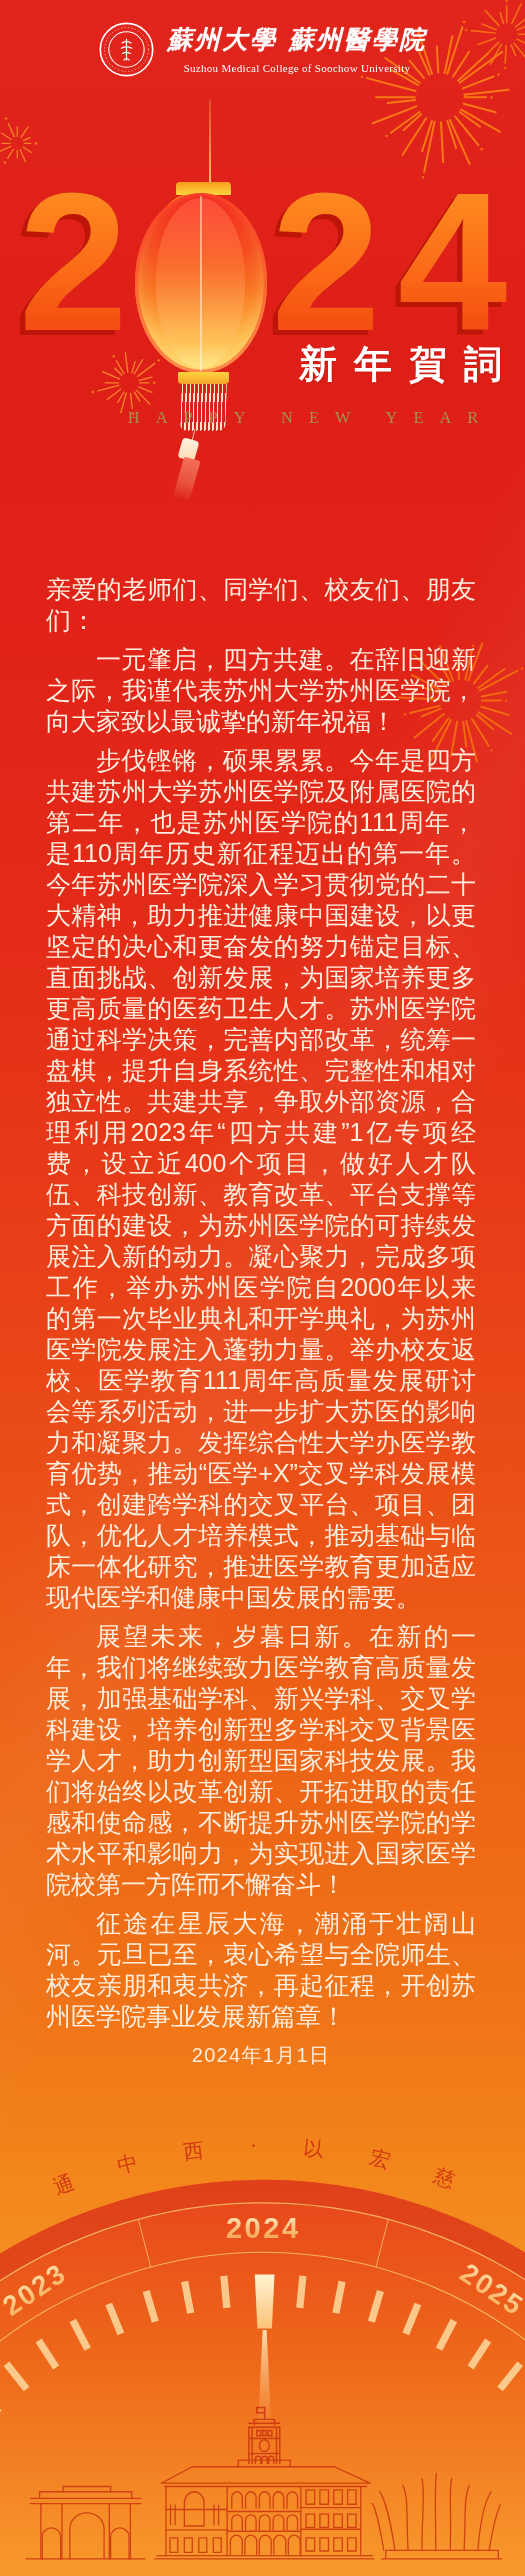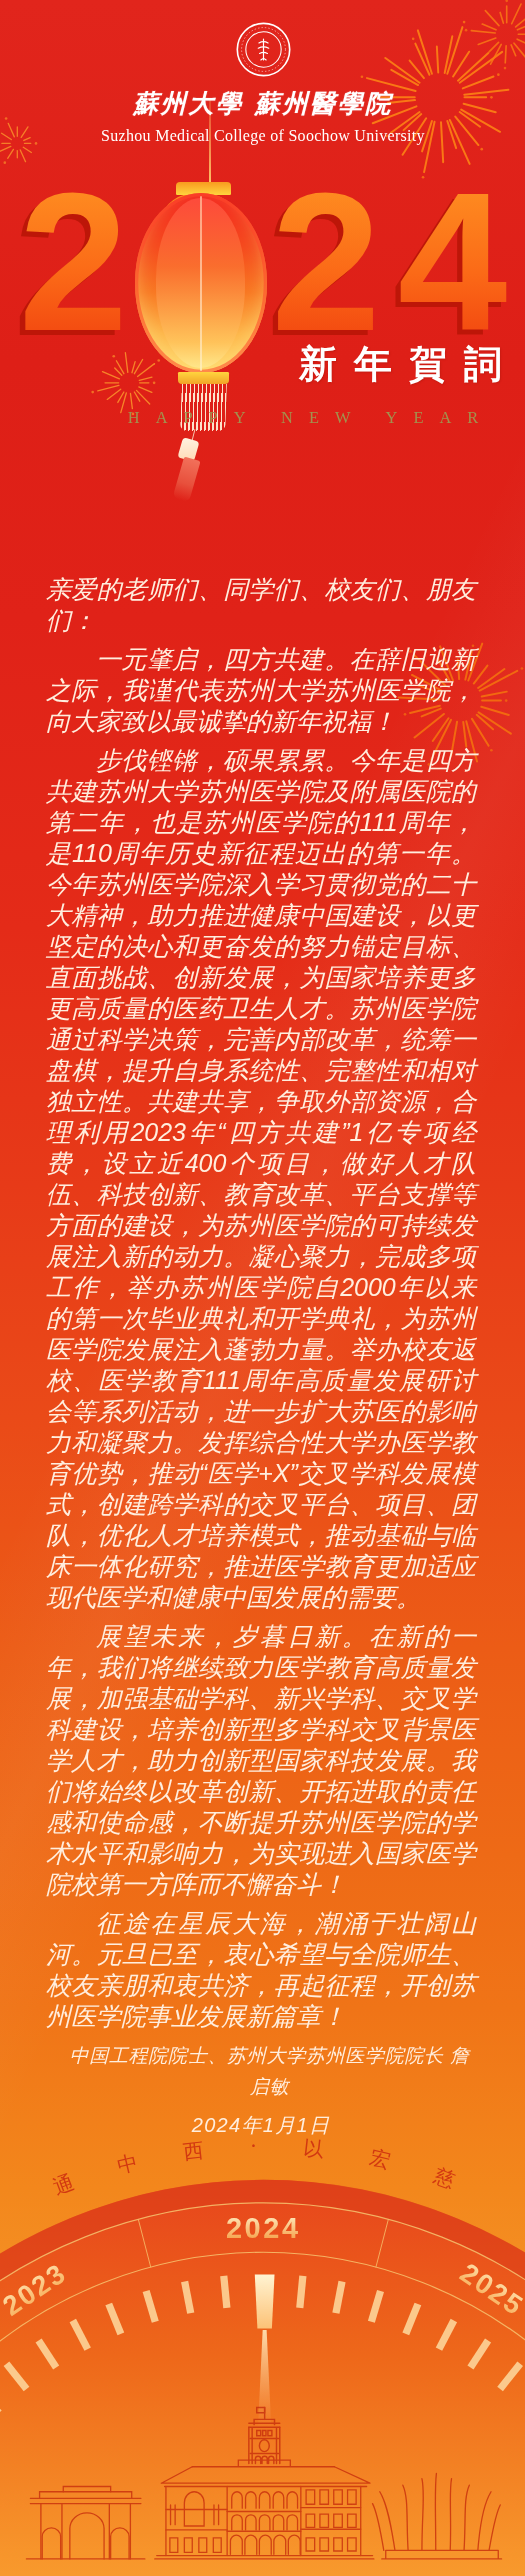--- a/index.html
+++ b/index.html
@@ -7,26 +7,26 @@
     font-family:"Liberation Sans","DejaVu Sans",sans-serif;
     background:linear-gradient(180deg,#e1251c 0%,#de1f17 14%,#e02218 24%,#e42b18 36%,
       #e73a18 46%,#ea4a18 55%,#ec5c16 64%,#ee6a16 72%,#f07417 78%,#f3871c 85%,
       #f6982a 92%,#f9a93c 100%);}
   .page::after{content:"";position:absolute;inset:0;pointer-events:none;
     background:linear-gradient(115deg,transparent 42%,rgba(255,240,220,0.05) 50%,transparent 58%);}
   .fx{position:absolute;left:0;top:0;pointer-events:none;z-index:3;}
 
   
   .header{position:absolute;top:22.4px;left:0;width:100%;display:flex;justify-content:center;
-    align-items:center;gap:13px;z-index:5;color:#fff;flex-direction:column;}
+    align-items:center;gap:13px;z-index:5;color:#fff;}
   .seal{width:55px;height:55px;flex:0 0 auto;}
   .h-text{display:flex;flex-direction:column;align-items:center;}
   .h-title{font-family:"DejaVu Serif","Liberation Serif",serif;font-size:25px;font-weight:bold;
     font-style:italic;letter-spacing:2.6px;line-height:1.1;text-shadow:0 0 1.3px rgba(255,255,255,.4);}
-  .h-sub{font-family:"Liberation Serif","DejaVu Serif",serif;font-size:16px;letter-spacing:0.3px;
+  .h-sub{font-family:"Liberation Serif","DejaVu Serif",serif;font-size:11px;letter-spacing:0.3px;
     margin-top:9px;}
 
   
   .digits{position:absolute;top:164px;left:18.4px;width:489px;display:flex;
     justify-content:space-between;font-weight:bold;font-size:197px;line-height:197px;
     font-family:"Liberation Sans",sans-serif;z-index:1;}
   .digits span{display:block;}
   .digits.back{transform:translate(-5.3px,5.3px);color:#bc1608;opacity:.95;}
   .digits.front span{background:linear-gradient(180deg,#ff9523 0%,#fb6a17 55%,#f03d0e 100%);
     -webkit-background-clip:text;background-clip:text;color:transparent;}
@@ -55,21 +55,21 @@
   .cn-title{position:absolute;top:339px;left:299px;width:226px;z-index:4;color:#fff;
     font-family:"DejaVu Serif","Liberation Serif",serif;font-weight:bold;font-size:38px;
     letter-spacing:17px;white-space:nowrap;text-shadow:0.7px 1.3px 2px rgba(150,20,5,.35);}
   .en-title{position:absolute;top:408px;left:0;width:100%;text-align:center;z-index:4;
     color:#a3914e;font-family:"Liberation Serif","DejaVu Serif",serif;font-size:16.4px;
     letter-spacing:16px;white-space:nowrap;margin-left:48px;}
 
   
   .letter{position:absolute;top:574px;left:46px;width:434px;z-index:4;color:#ffeede;
     font-size:25px;line-height:31px;text-align:justify;}
-  .letter p{margin:0 4px 8px 0;font-style:italic;}
+  .letter p{margin:0 4px 8px 0;}
   .letter p.para{text-indent:2em;}
   .signature{margin-top:39px;text-align:center;font-size:19px;padding-left:17px;letter-spacing:0.7px;}
   .date{margin-top:16px;text-align:center;font-size:20px;letter-spacing:1.3px;}
 
   
   .footer-art{position:absolute;left:0;top:2039px;width:526px;height:537px;z-index:2;}
 </style>
 </head>
 <body>
 
@@ -260,21 +260,20 @@
 
   <div class="cn-title">新年賀詞</div>
   <div class="en-title">HAPPY NEW YEAR</div>
 
   <main class="letter">
     <p>亲爱的老师们、同学们、校友们、朋友们：</p>
     <p class="para">一元肇启，四方共建。在辞旧迎新之际，我谨代表苏州大学苏州医学院，向大家致以最诚挚的新年祝福！</p>
     <p class="para">步伐铿锵，硕果累累。今年是四方共建苏州大学苏州医学院及附属医院的第二年，也是苏州医学院的111周年，是110周年历史新征程迈出的第一年。今年苏州医学院深入学习贯彻党的二十大精神，助力推进健康中国建设，以更坚定的决心和更奋发的努力锚定目标、直面挑战、创新发展，为国家培养更多更高质量的医药卫生人才。苏州医学院通过科学决策，完善内部改革，统筹一盘棋，提升自身系统性、完整性和相对独立性。共建共享，争取外部资源，合理利用2023年“四方共建”1亿专项经费，设立近400个项目，做好人才队伍、科技创新、教育改革、平台支撑等方面的建设，为苏州医学院的可持续发展注入新的动力。凝心聚力，完成多项工作，举办苏州医学院自2000年以来的第一次毕业典礼和开学典礼，为苏州医学院发展注入蓬勃力量。举办校友返校、医学教育111周年高质量发展研讨会等系列活动，进一步扩大苏医的影响力和凝聚力。发挥综合性大学办医学教育优势，推动“医学+X”交叉学科发展模式，创建跨学科的交叉平台、项目、团队，优化人才培养模式，推动基础与临床一体化研究，推进医学教育更加适应现代医学和健康中国发展的需要。</p>
     <p class="para">展望未来，岁暮日新。在新的一年，我们将继续致力医学教育高质量发展，加强基础学科、新兴学科、交叉学科建设，培养创新型多学科交叉背景医学人才，助力创新型国家科技发展。我们将始终以改革创新、开拓进取的责任感和使命感，不断提升苏州医学院的学术水平和影响力，为实现进入国家医学院校第一方阵而不懈奋斗！</p>
     <p class="para">征途在星辰大海，潮涌于壮阔山河。元旦已至，衷心希望与全院师生、校友亲朋和衷共济，再起征程，开创苏州医学院事业发展新篇章！</p>
-    <p class="signature">中国工程院院士、苏州大学苏州医学院院长  詹启敏</p>
     <p class="date">2024年1月1日</p>
   </main>
 
   <svg class="footer-art" viewBox="0 0 799 816">
     <defs>
       <linearGradient id="dialG" x1="0" y1="214" x2="0" y2="816" gradientUnits="userSpaceOnUse">
         <stop offset="0" stop-color="#e7451c"></stop>
         <stop offset="0.45" stop-color="#ee681a"></stop>
         <stop offset="1" stop-color="#f89a2d"></stop>
       </linearGradient>

